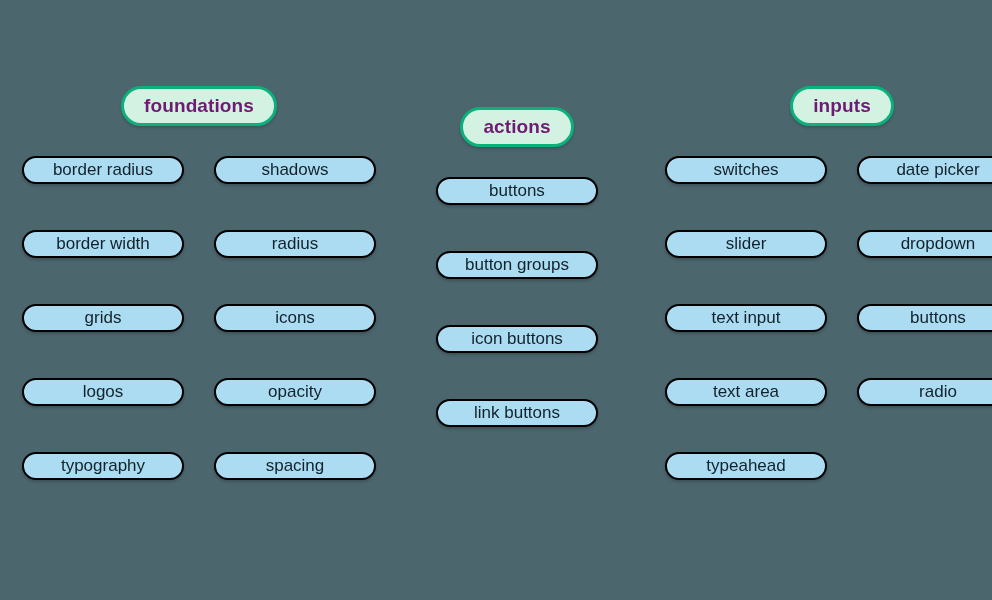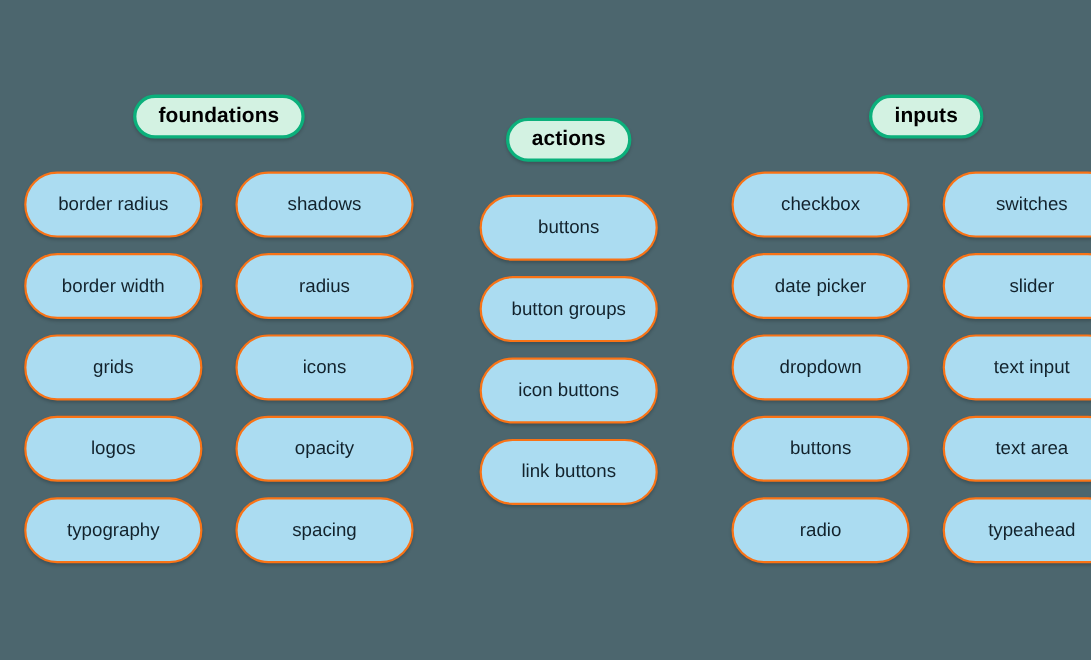--- a/index.html
+++ b/index.html
@@ -37,21 +37,21 @@
 
   .header-pill {
     display: inline-flex;
     align-items: center;
     justify-content: center;
     height: 40px;
     padding: 0 20px;
     border-radius: 999px;
     background: #d3f2e2;
     border: 3px solid #0bb07b;
-    color: #000000;
+    color: #701a75;
     font-size: 19px;
     font-weight: bold;
     letter-spacing: 0.1px;
     white-space: nowrap;
     box-shadow: 0 2px 3px rgba(0,0,0,0.18);
     cursor: pointer;
   }
 
   
   .items-grid {
@@ -62,24 +62,24 @@
     margin-top: 30px;
   }
   .items-grid.cols-2 { grid-template-columns: 162px 162px; }
   .items-grid.cols-1 { grid-template-columns: 162px; }
 
   .item-pill {
     display: flex;
     align-items: center;
     justify-content: center;
     width: 162px;
-    height: 60px;
+    height: 28px;
     border-radius: 999px;
     background: #abdcf1;
-    border: 2px solid #f97316;
+    border: 2px solid #000000;
     color: #12222c;
     font-size: 17px;
     font-weight: normal;
     white-space: nowrap;
     box-shadow: 0 2px 3px rgba(0,0,0,0.20);
     cursor: pointer;
     user-select: none;
   }
 
   
@@ -120,21 +120,20 @@
         <div class="item-pill">icon buttons</div>
         <div class="item-pill">link buttons</div>
       </div>
   </div>
 
   <div class="group" id="group-inputs">
     <div class="group-header-row">
       <div class="header-pill">inputs</div>
     </div>
     <div class="items-grid cols-2" id="items-inputs">
-        <div class="item-pill">checkbox</div>
         <div class="item-pill">switches</div>
         <div class="item-pill">date picker</div>
         <div class="item-pill">slider</div>
         <div class="item-pill">dropdown</div>
         <div class="item-pill">text input</div>
         <div class="item-pill">buttons</div>
         <div class="item-pill">text area</div>
         <div class="item-pill">radio</div>
         <div class="item-pill">typeahead</div>
       </div>

